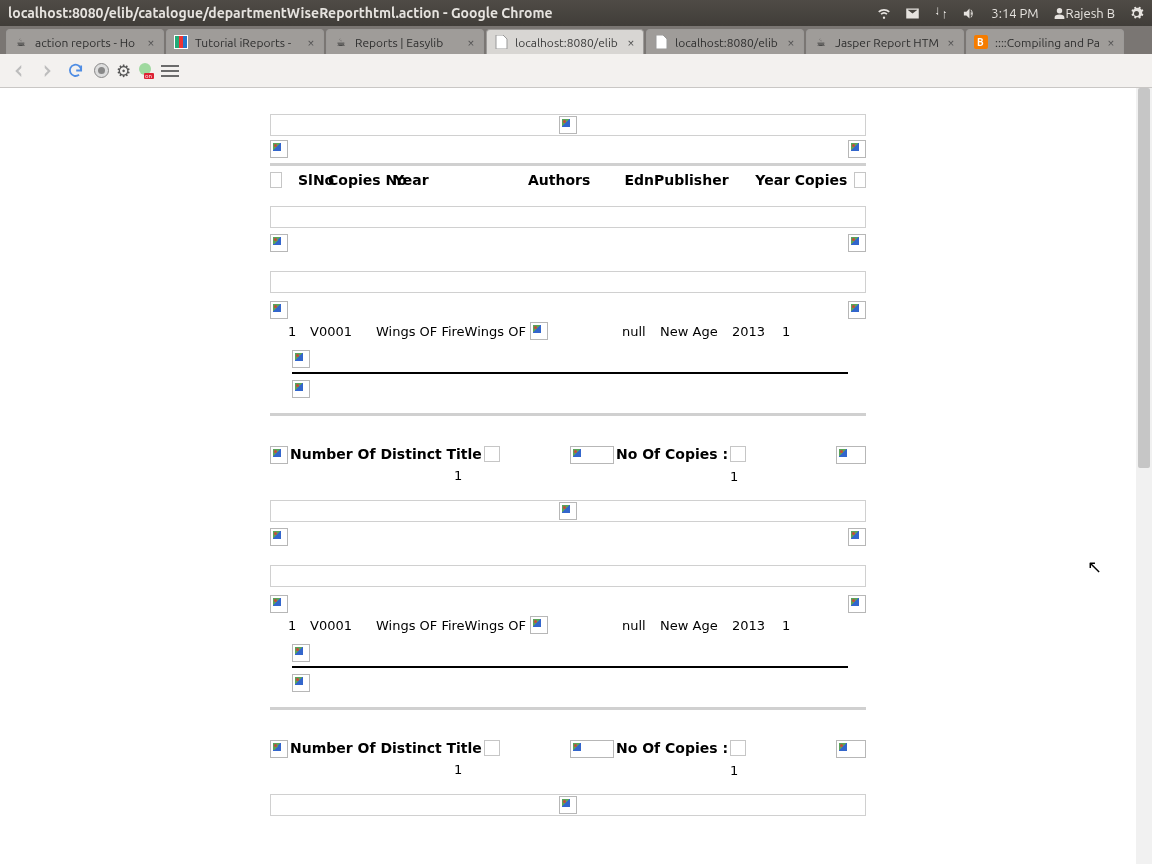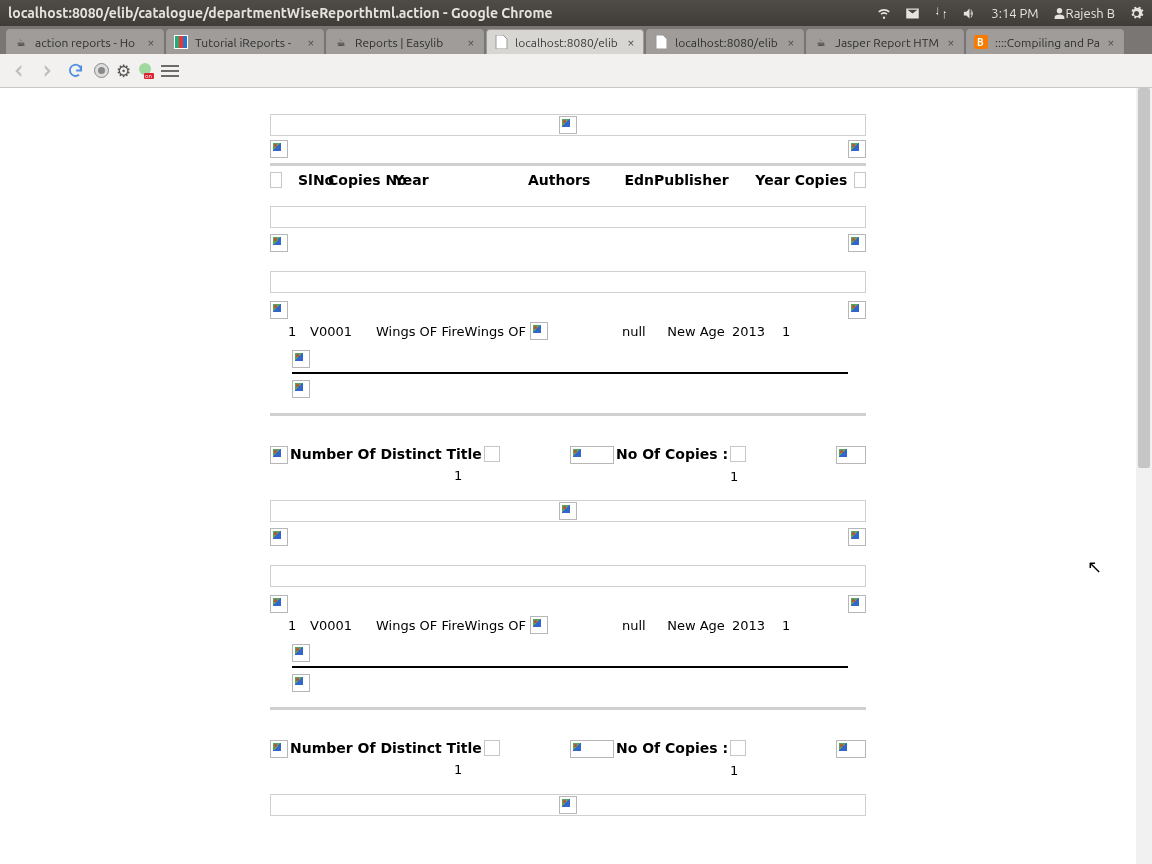--- a/index.html
+++ b/index.html
@@ -70,21 +70,21 @@
 .dept-line .dv { display:inline-block; margin-left:18px; }
 .data-row { margin-top:8px; }
 .data-row .broken.right { float:right; }
 .rowflex { display:flex; font-size:13px; padding:2px 0 0 0; align-items:center;}
 .rowflex .broken { margin:0 4px; }
 .r-sl   { width:40px; padding-left:18px;}
 .r-tno  { width:66px; }
 .r-title{ width:150px; }
 .r-auth { width:70px; }
 .r-edn  { width:38px; }
-.r-pub  { width:72px;text-align:center; }
+.r-pub  { width:72px; }
 .r-year { width:50px; }
 .r-cop  { width:30px; }
 .subline { margin:10px 0 0 22px; width:556px; }
 .subline .broken { }
 .subline .rule { border-bottom:2px solid #000; margin-top:3px; }
 .subline2 { margin:6px 0 0 22px; }
 .foot { display:flex; margin-top:30px; align-items:flex-start; }
 .foot .cell { display:flex; align-items:flex-start; }
 .foot .lbl { font-size:14px; font-weight:bold; margin-left:2px; }
 .foot .sb { margin-left:2px; }

